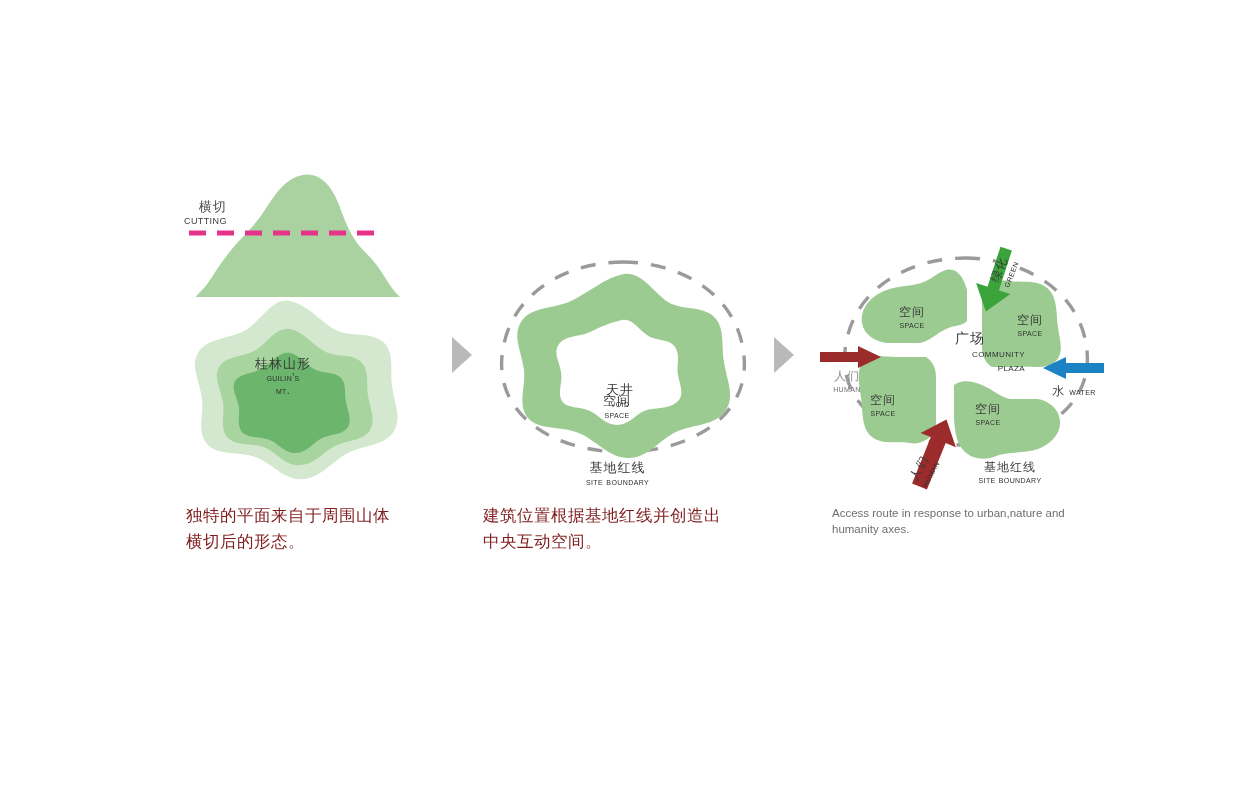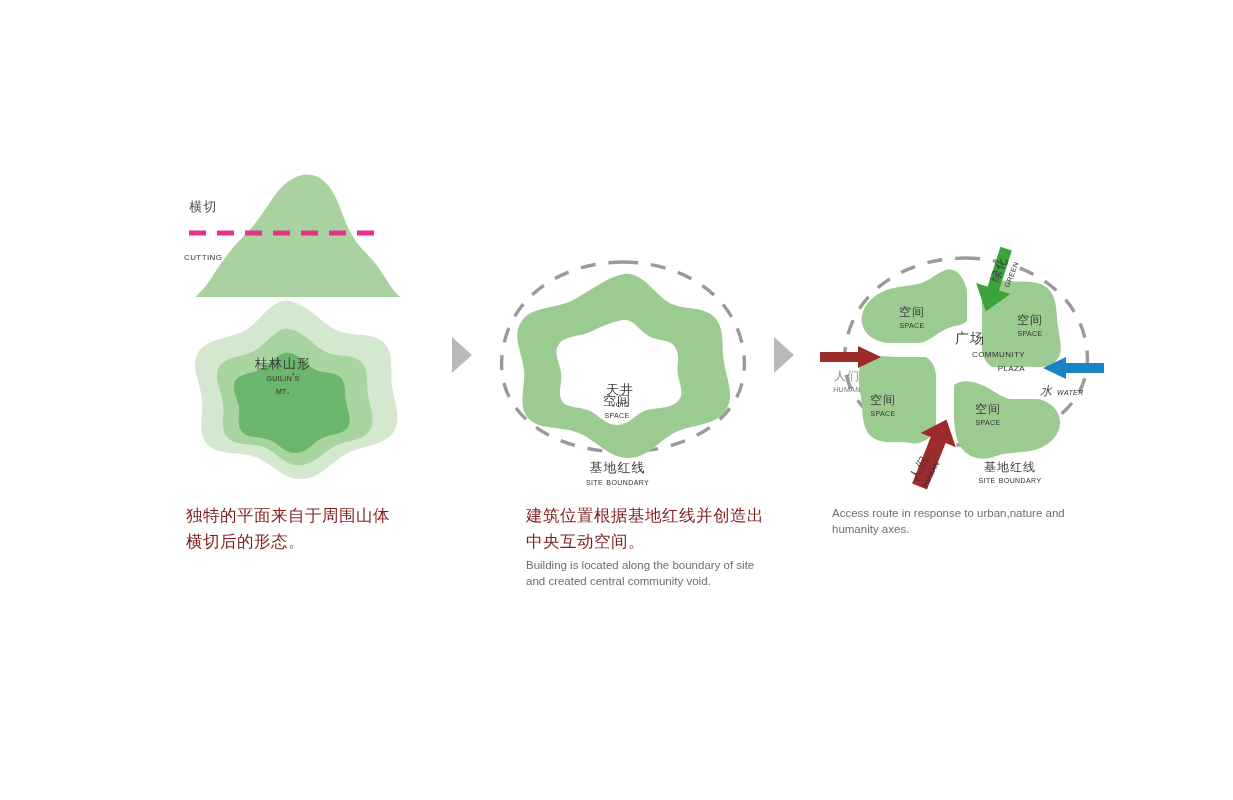--- a/index.html
+++ b/index.html
@@ -55,21 +55,21 @@
     text-transform:lowercase;
     font-family:"Liberation Sans","DejaVu Sans",sans-serif;
   }
   .lbl.small .cn{font-size:12px;line-height:14px;}
   .lbl.small .en{font-size:9.5px;line-height:11px;}
   .lbl.big .cn{font-size:14px;line-height:17px;}
   .lbl.big .en{font-size:11px;line-height:13.5px;text-align:right;}
 
   .lbl.cutting{text-align:left;}
   .lbl.cutting .cn{color:#4a4a4a;font-size:13px;}
-  .lbl.cutting .en{color:#3a3a3a;font-size:11px;margin-top:36px;}
+  .lbl.cutting .en{color:#3a3a3a;font-size:13px;}
 
   .lbl.muted .cn{color:#8d8d8d;}
   .lbl.muted .en{color:#6f6f6f;}
 
   .rot-hum-bottom{transform:rotate(-62deg);transform-origin:50% 50%;}
   .rot-green{transform:rotate(-68deg);transform-origin:50% 50%;}
 
   svg{display:block;overflow:visible;}
 </style>
 </head>
@@ -90,21 +90,21 @@
                C164,72 170,80 178,88
                C186,96 192,104 198,114
                C204,124 208,128 212,132
                Z" fill="#a9d2a0"></path>
     </svg>
 
     <svg width="200" height="10" viewBox="0 0 200 10" style="position:absolute;left:17px;top:73px;">
       <line x1="2" y1="5" x2="198" y2="5" stroke="#e5338c" stroke-width="5" stroke-dasharray="17 11" stroke-linecap="butt"></line>
     </svg>
 
-    <div class="lbl cutting" style="left:14px;top:44px;text-align:center;">
+    <div class="lbl cutting" style="left:14px;top:44px;text-align:right;">
       <span class="cn">横切</span>
       <span class="en">Cutting</span>
     </div>
 
     <svg width="230" height="190" viewBox="0 0 230 190" style="position:absolute;left:12px;top:140px;">
 
       <path d="M108,6
                C126,10 138,26 152,34
                C168,43 186,36 200,46
                C213,56 208,74 210,90
@@ -210,23 +210,22 @@
       <span class="cn">空间</span>
       <span class="en">Space</span>
     </div>
 
     <div class="lbl" style="left:75px;top:210px;width:125px;">
       <span class="cn">基地红线</span>
       <span class="en">Site boundary</span>
     </div>
   </div>
 
-  <div class="caption" style="left:526px;top:503px;width:240px;">
+  <div class="caption" style="left:483px;top:503px;width:240px;">
     <div class="cap-cn">建筑位置根据基地红线并创造出中央互动空间。</div>
-    <div class="cap-en">Building is located along the boundary of site and created central community void.</div>
   </div>
 
   <svg class="sep" style="left:772px;top:335px;" width="24" height="40" viewBox="0 0 24 40">
     <path d="M2,2 L22,20 L2,38 Z" fill="#b9b9b9"></path>
   </svg>
 
   <div class="panel" style="left:810px;top:245px;width:300px;height:255px;">
 
     <svg width="260" height="215" viewBox="0 0 260 215" style="position:absolute;left:25px;top:8px;">
       <path d="M130,5
@@ -331,21 +330,21 @@
       </g>
     </svg>
     <div class="lbl small rot-green" style="left:168px;top:14px;width:52px;">
       <span class="cn">绿化</span>
       <span class="en">Green</span>
     </div>
 
     <svg width="62" height="22" viewBox="0 0 62 22" style="position:absolute;left:232px;top:112px;">
       <path d="M62,6 L24,6 L24,0 L1,11 L24,22 L24,16 L62,16 Z" fill="#1b82c4"></path>
     </svg>
-    <div class="lbl small" style="left:230px;top:136px;width:68px;text-align:left;font-style:italic;">
+    <div class="lbl small" style="left:230px;top:136px;width:68px;text-align:center;">
       <span class="cn" style="display:inline;">水</span><span class="en" style="display:inline;margin-left:4px;">Water</span>
     </div>
   </div>
 
   <div class="caption" style="left:832px;top:503px;width:262px;">
     <div class="cap-en">Access route in response to urban,nature and humanity axes.</div>
   </div>
 
 </div>
 

